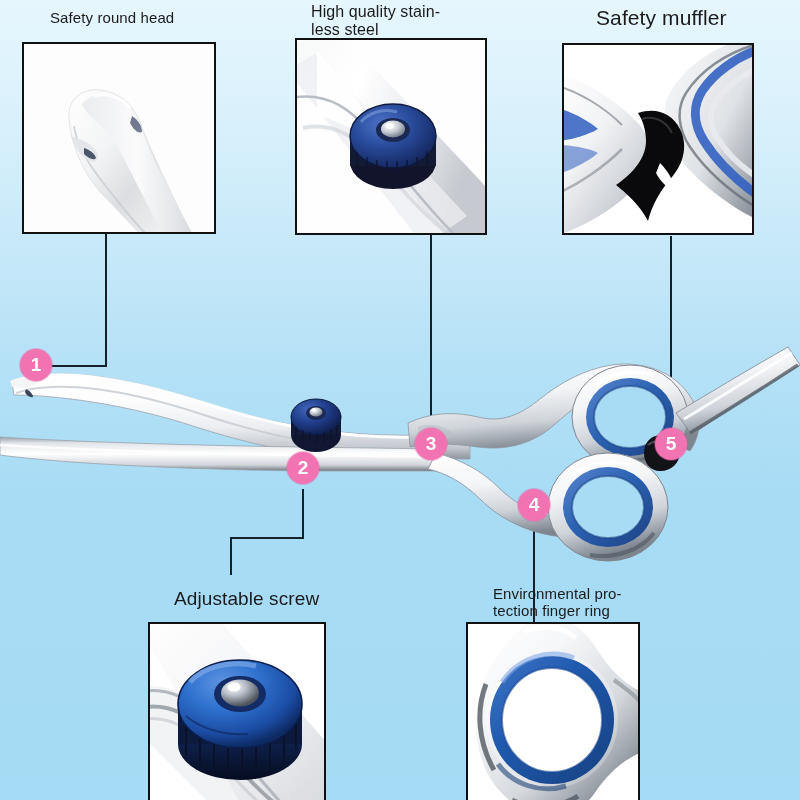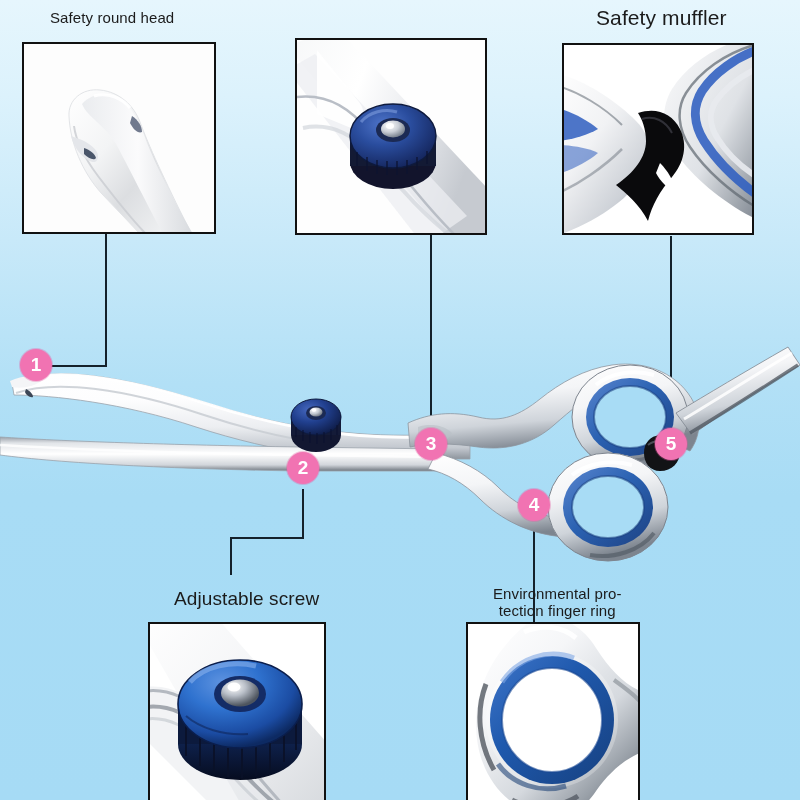--- a/index.html
+++ b/index.html
@@ -4,21 +4,20 @@
 <style>
   html,body{margin:0;padding:0;}
   body{
     width:800px;height:800px;overflow:hidden;
     font-family:"Liberation Sans", sans-serif;
     background:#A8DCF5;
   }
   #stage{
     position:relative;width:800px;height:800px;
     background:linear-gradient(to bottom,#E6F6FD 0%,#DCF2FC 12%,#C8E9F9 30%,#B2E0F6 48%,#A8DCF5 62%,#A6DBF5 100%);
-    text-align:center;
   }
   .callout{
     position:absolute;
     background:#fdfdfd;
     border:2px solid #111;
     overflow:hidden;
     box-sizing:border-box;
   }
   .callout .photo{position:absolute;inset:0;overflow:hidden;background:#fff;}
   .lbl{
@@ -45,20 +44,22 @@
   #scissors{position:absolute;left:0;top:295px;width:800px;height:300px;z-index:3;}
   svg{display:block;}
 </style>
 </head>
 <body>
 
 <div id="stage">
 
   <div class="lbl" style="left:50px;top:10px;font-size:15px;">Safety round head</div>
 
+  <div class="lbl" style="left:311px;top:3px;font-size:16px;">High quality stain-
+less steel</div>
 
   <div class="lbl" style="left:596px;top:6px;font-size:21px;">Safety muffler</div>
 
   <div class="callout" style="left:22px;top:42px;width:194px;height:192px;">
     <div class="photo">
       <svg width="194" height="192" viewBox="0 0 194 192">
         <defs>
           <linearGradient id="bladeA" x1="0" y1="0" x2="1" y2="1">
             <stop offset="0%" stop-color="#ffffff"></stop>
             <stop offset="35%" stop-color="#f3f4f5"></stop>

